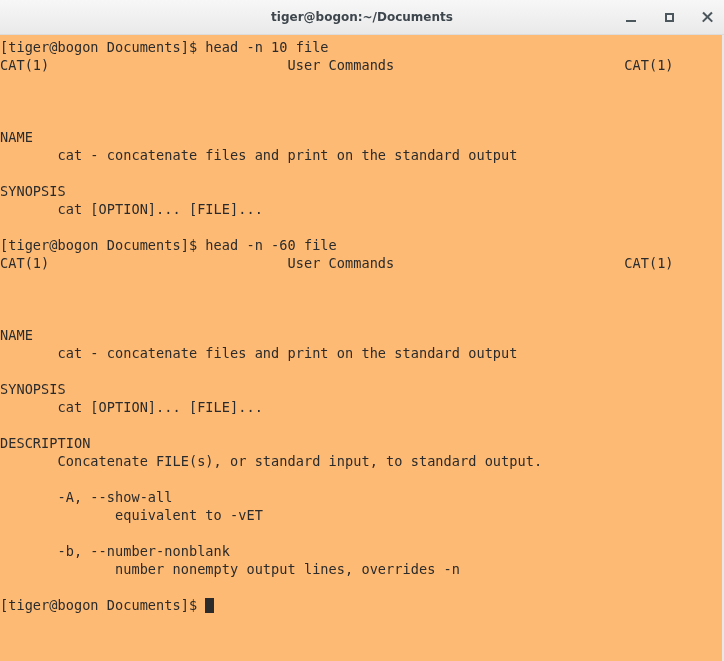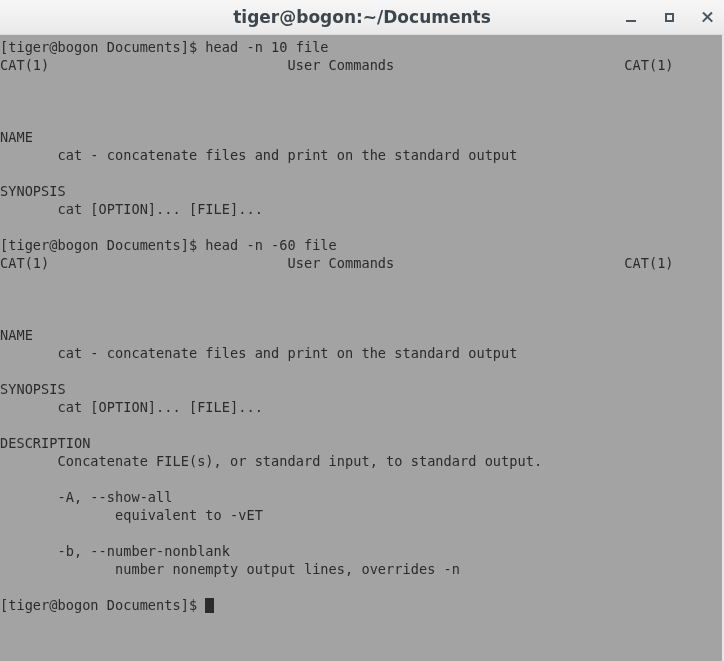--- a/index.html
+++ b/index.html
@@ -31,21 +31,21 @@
     height: 34px;
     flex: 0 0 34px;
     background: linear-gradient(to bottom, #f7f7f7 0%, #efefef 60%, #e9e9e9 100%);
     border-bottom: 1px solid #dcdcdc;
     display: flex;
     align-items: center;
     justify-content: center;
   }
   #title-text {
     font-family: "DejaVu Sans", sans-serif;
-    font-size: 17px;
+    font-size: 12px;
     font-weight: bold;
     color: #3e464d;
     letter-spacing: 0px;
     white-space: nowrap;
   }
   #window-controls {
     position: absolute;
     right: 6px;
     top: 0;
     height: 34px;
@@ -109,21 +109,21 @@
     color: #2e3436;
     padding: 2px 9px;
     cursor: default;
     white-space: nowrap;
   }
 
   
   #terminal {
     position: relative;
     flex: 1 1 auto;
-    background: #a3a3a3;
+    background: #fdba74;
     border-right: 2px solid #e8e8e8;
     overflow: hidden;
     padding: 15px;
   }
   #term-lines {
     position: absolute;
     left: 0;
     top: 3px;
     width: 100%;
     font-family: "DejaVu Sans Mono", "Liberation Mono", monospace;

